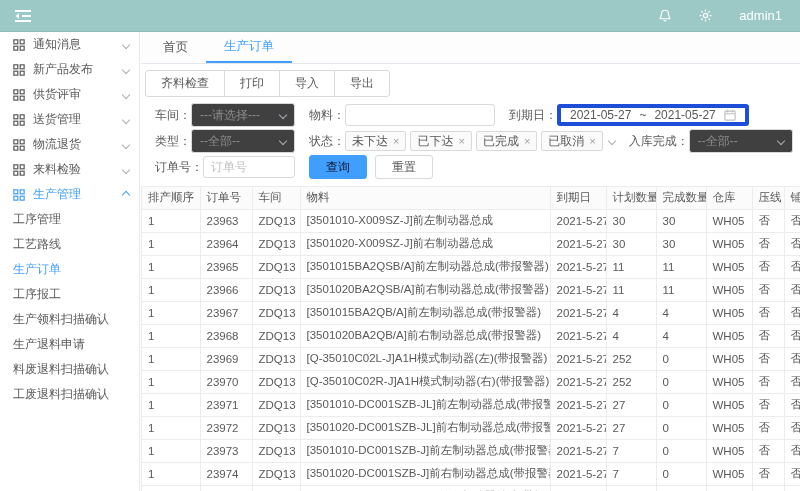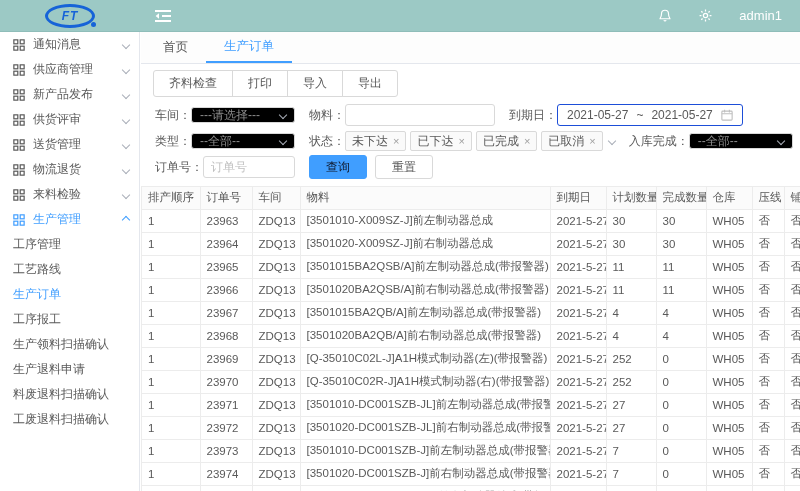--- a/index.html
+++ b/index.html
@@ -33,37 +33,37 @@
   .chev{display:inline-block;width:6px;height:6px;border-right:1.4px solid #a9aeb8;border-bottom:1.4px solid #a9aeb8;transform:rotate(45deg);}
   .chev.up{transform:rotate(-135deg);}
   .side-item.active .chev{border-color:var(--accent);}
 
   
   .main{position:absolute;top:32px;left:141px;width:659px;height:459px;background:#fff;overflow:hidden;}
   .tabbar{height:32px;display:flex;align-items:stretch;border-bottom:1px solid var(--border);padding-left:4px;background:#fdfdfd;}
   .tab{display:flex;align-items:center;padding:0 18px;cursor:pointer;color:#595959;font-size:12.5px;}
   .tab.active{color:var(--accent);border-bottom:2px solid var(--accent);}
 
-  .toolbar{margin:6px 0 0 12px;display:flex;}
+  .toolbar{margin:6px 0 0 4px;display:flex;}
   .btn-group{display:inline-flex;}
   .tb-btn{padding:4px 15px;background:#fff;border:1px solid #d9d9d9;color:#595959;font-size:12px;cursor:pointer;margin-left:-1px;font-family:inherit;}
   .tb-btn:first-child{border-radius:3px 0 0 3px;margin-left:0;}
   .tb-btn:last-child{border-radius:0 3px 3px 0;}
 
   .filters{margin:6px 0 0 14px;}
   .f-row{display:flex;align-items:center;height:24px;margin-bottom:2px;}
   .f-label{color:#595959;white-space:nowrap;}
-  .sel{display:flex;align-items:center;height:16px;border:1px solid #d9d9d9;border-radius:3px;
-    padding:0 8px;background:#000000;cursor:pointer;}
+  .sel{display:flex;align-items:center;height:24px;border:1px solid #d9d9d9;border-radius:3px;
+    padding:0 8px;background:#404040;cursor:pointer;}
   .sel .sel-val{color:#8c8c8c;margin-right:10px;white-space:nowrap;}
   .sel .chev{margin-left:auto;}
   .txt-input{height:22px;border:1px solid #d9d9d9;border-radius:3px;padding:0 7px;font-size:12px;color:#595959;
     font-family:inherit;outline:none;}
   .txt-input::placeholder{color:#bfbfbf;}
-  .date-range{display:flex;align-items:center;gap:8px;height:22px;border:1px solid #1d4ed8;border-radius:3px;
+  .date-range{display:flex;align-items:center;gap:8px;height:22px;border:4px solid #1d4ed8;border-radius:3px;
     padding:0 9px;cursor:pointer;color:#595959;}
   .tags{display:flex;align-items:center;gap:4px;}
   .tag{display:flex;align-items:center;height:20px;border:1px solid #d9d9d9;border-radius:2px;background:#fafafa;
     padding:0 6px;color:#595959;white-space:nowrap;cursor:pointer;}
   .tag .tag-x{margin-left:5px;color:#a0a0a0;font-size:11px;cursor:pointer;}
   .btn{height:24px;padding:0 16px;border-radius:3px;font-size:12px;cursor:pointer;font-family:inherit;}
   .btn.primary{background:var(--accent);border:1px solid var(--accent);color:#0f172a;}
   .btn.plain{background:#fff;border:1px solid #d9d9d9;color:#595959;}
   .ml8{margin-left:8px;} .ml12{margin-left:14px;} .ml6{margin-left:6px;}
 
@@ -72,26 +72,20 @@
   table{border-collapse:collapse;table-layout:fixed;width:682px;font-size:11.5px;}
   th,td{border-right:1px solid var(--tborder);border-bottom:1px solid var(--tborder);
     padding:0 6px;text-align:left;white-space:nowrap;overflow:hidden;color:#595959;font-weight:normal;}
   th{height:22px;background:#fbfbfb;}
   td{height:23px;background:#fff;}
 </style>
 </head>
 <body>
 
 <div class="app-header">
-  <div class="logo-wrap">
-    <div class="logo-oval">
-      <span class="logo-txt">FT</span>
-      <span class="logo-dot"></span>
-    </div>
-  </div>
   <span class="collapse-btn">
     <svg width="18" height="14" viewBox="0 0 18 14" fill="none" stroke="#ffffff" stroke-width="2">
       <path d="M1 2h16M8 7h9M1 12h16"></path>
         <path d="M5 4.2L1.6 7L5 9.8" fill="#ffffff" stroke="none"></path>
     </svg>
   </span>
   <div class="header-right">
     <span class="hdr-ic">
       <svg width="14" height="15" viewBox="0 0 24 24" fill="none" stroke="#ffffff" stroke-width="2">
         <path d="M18 9a6 6 0 1 0-12 0c0 6-2.5 7-2.5 8.5h17C20.5 16 18 15 18 9z"></path>
@@ -113,32 +107,20 @@
       <div class="side-item">
         <span class="grid-ic">
           <svg width="12" height="12" viewBox="0 0 14 14" fill="none" stroke="currentColor" stroke-width="1.4">
             <rect x="1" y="1" width="4.6" height="4.6"></rect>
             <rect x="8.4" y="1" width="4.6" height="4.6"></rect>
             <rect x="1" y="8.4" width="4.6" height="4.6"></rect>
             <rect x="8.4" y="8.4" width="4.6" height="4.6"></rect>
           </svg>
         </span>
         <span class="side-label">通知消息</span>
-        <span class="chev"></span>
-      </div>
-      <div class="side-item">
-        <span class="grid-ic">
-          <svg width="12" height="12" viewBox="0 0 14 14" fill="none" stroke="currentColor" stroke-width="1.4">
-            <rect x="1" y="1" width="4.6" height="4.6"></rect>
-            <rect x="8.4" y="1" width="4.6" height="4.6"></rect>
-            <rect x="1" y="8.4" width="4.6" height="4.6"></rect>
-            <rect x="8.4" y="8.4" width="4.6" height="4.6"></rect>
-          </svg>
-        </span>
-        <span class="side-label">供应商管理</span>
         <span class="chev"></span>
       </div>
       <div class="side-item">
         <span class="grid-ic">
           <svg width="12" height="12" viewBox="0 0 14 14" fill="none" stroke="currentColor" stroke-width="1.4">
             <rect x="1" y="1" width="4.6" height="4.6"></rect>
             <rect x="8.4" y="1" width="4.6" height="4.6"></rect>
             <rect x="1" y="8.4" width="4.6" height="4.6"></rect>
             <rect x="8.4" y="8.4" width="4.6" height="4.6"></rect>
           </svg>

